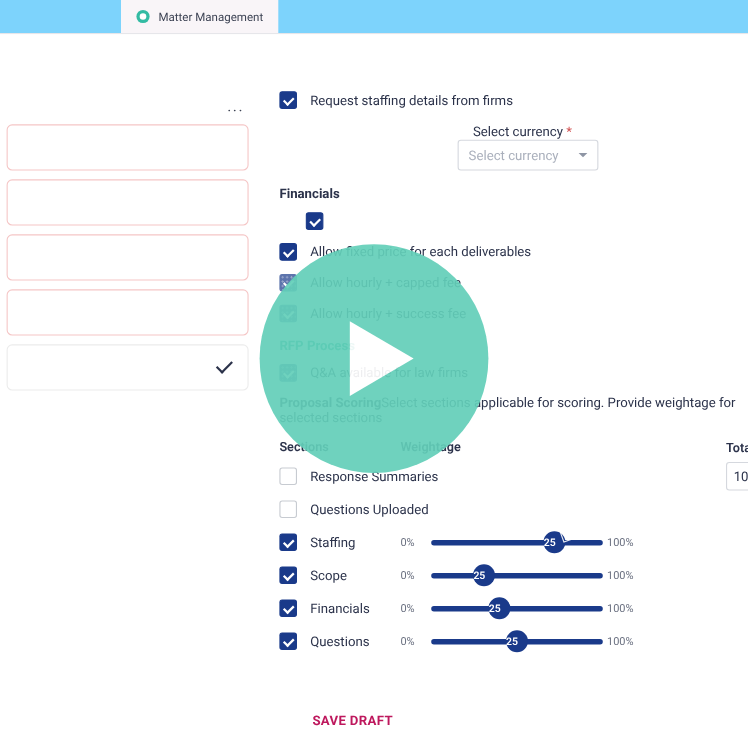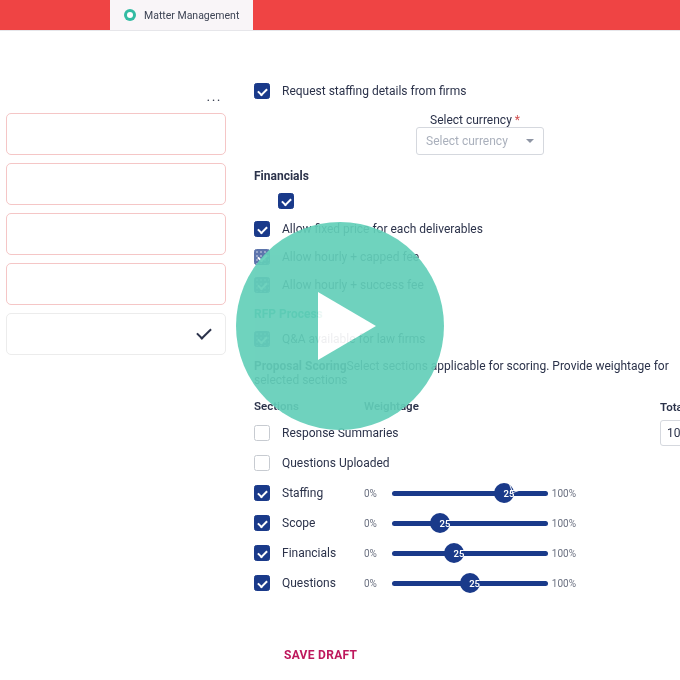--- a/index.html
+++ b/index.html
@@ -1,17 +1,17 @@
 <!DOCTYPE html>
 <html><head>
 <meta charset="utf-8">
 <style>
 * { box-sizing: border-box; margin: 0; padding: 0; font-family: -apple-system, BlinkMacSystemFont, "Segoe UI", Roboto, sans-serif; }
 body { width: 680px; height: 680px; background: #fff; overflow: hidden; position: relative; color: #2b324a; }
-.tab-strip { width: 100%; height: 30px; background: #ef4444; display: flex; align-items: center; }
+.tab-strip { width: 100%; height: 30px; background: #7dd3fc; display: flex; align-items: center; }
 .tab { margin-left: 110px; display: flex; align-items: center; height: 100%; padding: 0 14px; font-size: 10.5px; color: #3d4354; background: #f9f5f8; }
 .tab-icon { width: 12px; height: 12px; border-radius: 50%; background: #33bba3; margin-right: 8px; position: relative; }
 .tab-icon::after { content:''; position:absolute; left:3px; top:3px; width:6px; height:6px; border-radius:50%; background:#fff; }
 .header-sep { width: 100%; height: 53px; border-top: 1px solid #e6e6ea; background:#fff; }
 
 .left-col { position:absolute; left:0; top:83px; width:236px; padding: 10px 10px 0 6px; }
 .dots { text-align: right; padding-right: 4px; color:#3d4354; font-size: 14px; letter-spacing: 1.5px; height: 20px; }
 .tile { border:1.5px solid #f5c6c6; border-radius:5px; height:42px; margin-bottom:8px; background:#fff; }
 .tile.done { border-color:#ececec; display:flex; align-items:center; justify-content:flex-end; padding-right:14px; }
 .check { width:14px; height:8px; border-left:2.2px solid #2b324a; border-bottom:2.2px solid #2b324a; transform: rotate(-45deg); margin-bottom:4px; }
@@ -40,21 +40,21 @@
 .col-heads .c1 { width:110px; }
 .col-heads .c2 { width:170px; }
 
 .score-row { display:flex; align-items:center; height:24px; margin-bottom:6px; }
 .score-row .cb { margin-right:12px; }
 .score-lbl { width:82px; font-size:12px; }
 .slider-wrap { display:flex; align-items:center; width:212px; }
 .pct { width:28px; font-size:10px; color:#6a7080; }
 .pct.right { text-align:right; }
 .track { flex:1; height:5px; background:#1a3a8a; border-radius:3px; position:relative; cursor:pointer; }
-.thumb { position:absolute; top:50%; transform:translate(-50%,-50%); width:20px; height:20px; border-radius:50%; background:#1a3a8a; color:#fff; font-size:9.5px; display:flex; align-items:center; justify-content:flex-end; font-weight:600; }
+.thumb { position:absolute; top:50%; transform:translate(-50%,-50%); width:20px; height:20px; border-radius:50%; background:#1a3a8a; color:#fff; font-size:9.5px; display:flex; align-items:center; justify-content:flex-start; font-weight:600; }
 .thumb .cur { position:absolute; width:10px; height:12px; border:1.2px solid #fff; border-radius:3px 3px 0 0; transform:rotate(-20deg); right:-6px; top:-3px; opacity:.9; }
 
 .total-box { position:absolute; right:-8px; top:400px; width:28px; }
 .total-lbl { font-size:11.5px; font-weight:600; margin-bottom:6px; }
 .total-input { width:26px; height:26px; border:1px solid #d5d8de; border-radius:3px; display:flex; align-items:center; padding-left:6px; font-size:12px; color:#2b324a; background:#fff; }
 
 .save-draft { position:absolute; left:284px; bottom:18px; font-size:12px; font-weight:700; color:#be185d; letter-spacing:.3px; cursor:pointer; }
 
 .play-overlay { position:absolute; left:50%; top:48%; transform:translate(-50%,-50%); width:208px; height:208px; border-radius:50%; background:#63cfb9; opacity:.92; display:flex; align-items:center; justify-content:center; cursor:pointer; }
 .play-tri { width:0; height:0; border-top:34px solid transparent; border-bottom:34px solid transparent; border-left:58px solid #fff; margin-left:14px; }

